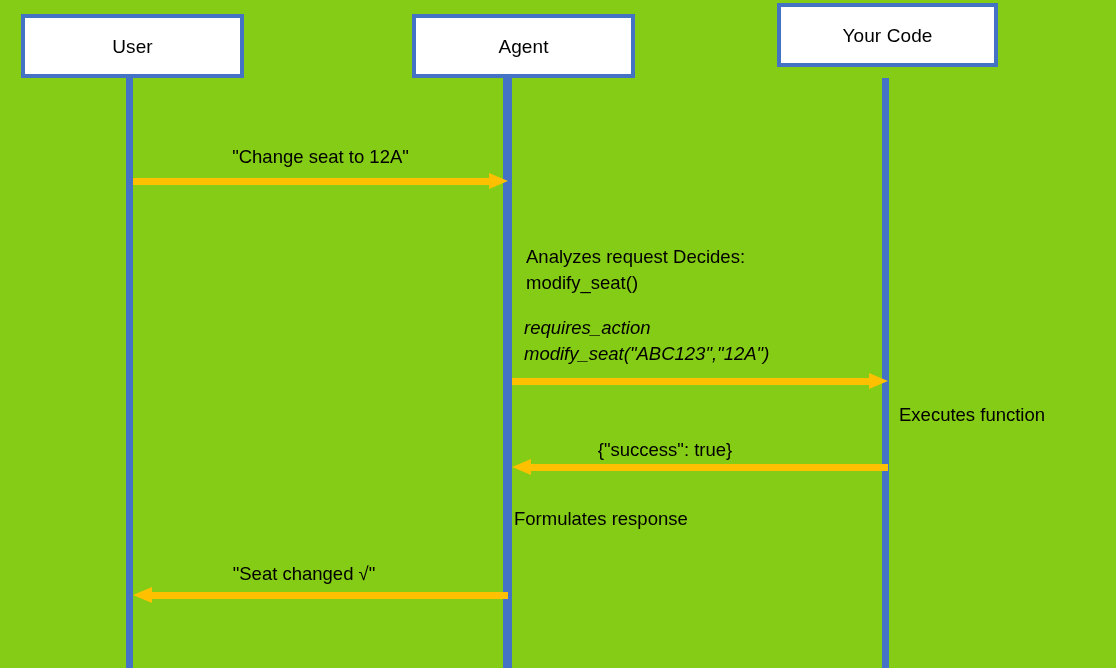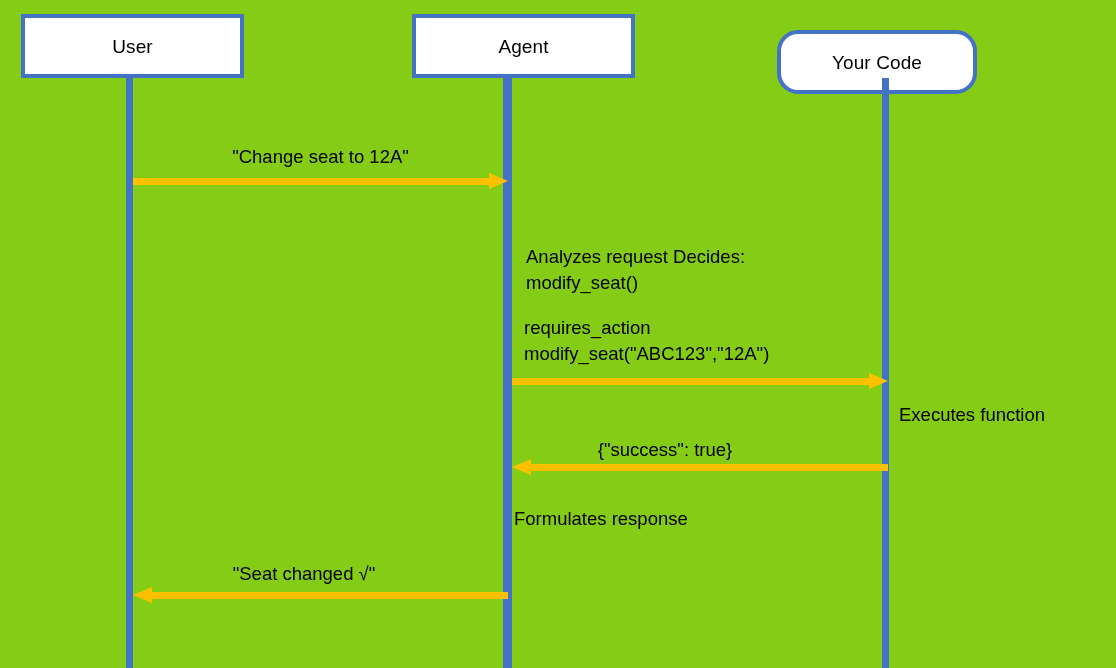--- a/index.html
+++ b/index.html
@@ -95,40 +95,40 @@
 <div id="canvas">
 
   <div class="participant" style="left:21px; top:14px; width:223px; height:64px;">
     <span class="participant-label">User</span>
   </div>
 
   <div class="participant" style="left:399px; top:14px; width:223px; height:64px;margin-left:13px;">
     <span class="participant-label">Agent</span>
   </div>
 
-  <div class="participant" style="left:777px; top:30px; width:200px; height:64px;border-radius:21px;">
+  <div class="participant" style="left:777px; top:3px; width:221px; height:64px;">
     <span class="participant-label">Your Code</span>
   </div>
 
   <div class="lifeline" style="left:126px; top:78px; width:7px; height:590px;"></div>
 
   <div class="lifeline" style="left:503px; top:78px; width:9px; height:590px;"></div>
 
   <div class="lifeline" style="left:882px; top:78px; width:7px; height:590px;"></div>
 
   <div class="label centered" style="left:133px; top:144px; width:375px;">"Change seat to 12A"</div>
   <div class="message" style="left:133px; top:178px; width:375px;">
     <div class="msg-shaft" style="width:356px;"></div>
     <div class="msg-head right" style="left:356px;"></div>
   </div>
 
   <div class="label left" style="left:526px; top:224px; width:420px;margin-top:20px;">Analyzes request Decides:
 modify_seat()</div>
 
-  <div class="label left" style="left:524px; top:315px; width:420px;">requires_action
+  <div class="label left" style="left:524px; top:315px; width:420px;font-style:italic;">requires_action
 modify_seat("ABC123","12A")</div>
   <div class="message" style="left:512px; top:378px; width:376px;">
     <div class="msg-shaft" style="width:357px;"></div>
     <div class="msg-head right" style="left:357px;"></div>
   </div>
 
   <div class="label left" style="left:899px; top:402px; width:240px;">Executes function</div>
 
   <div class="label centered" style="left:512px; top:437px; width:306px;">{"success": true}</div>
   <div class="message" style="left:512px; top:464px; width:376px;">

